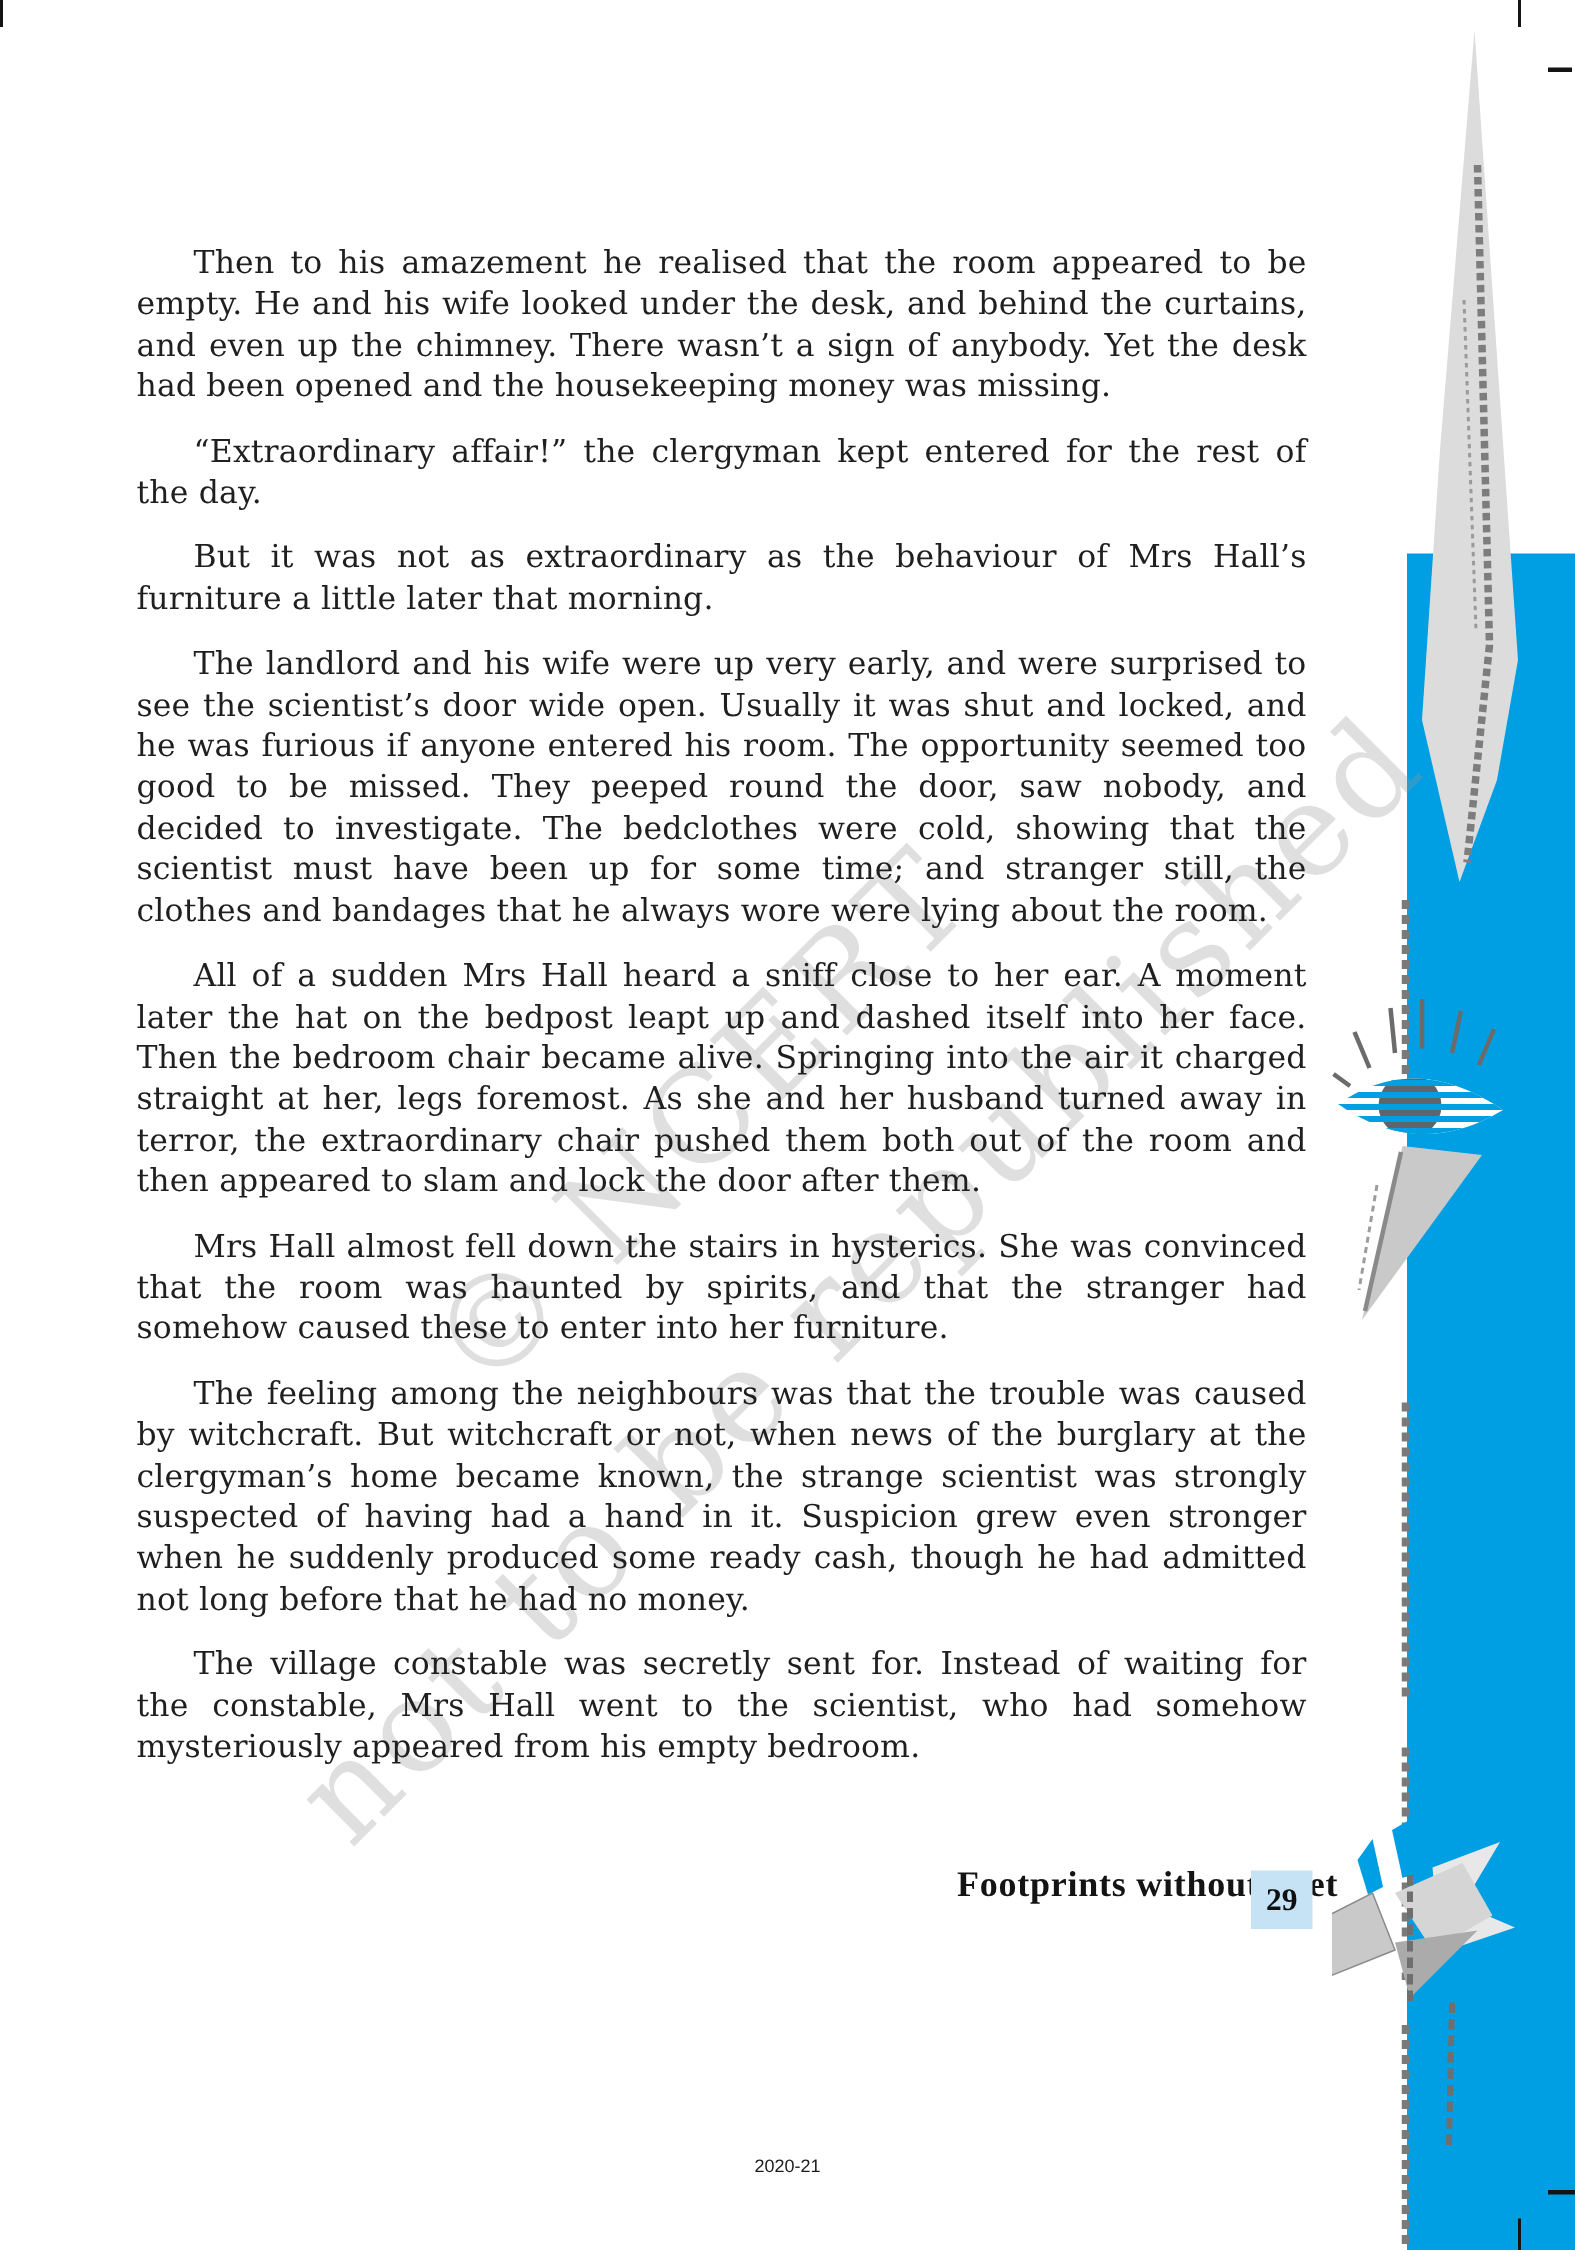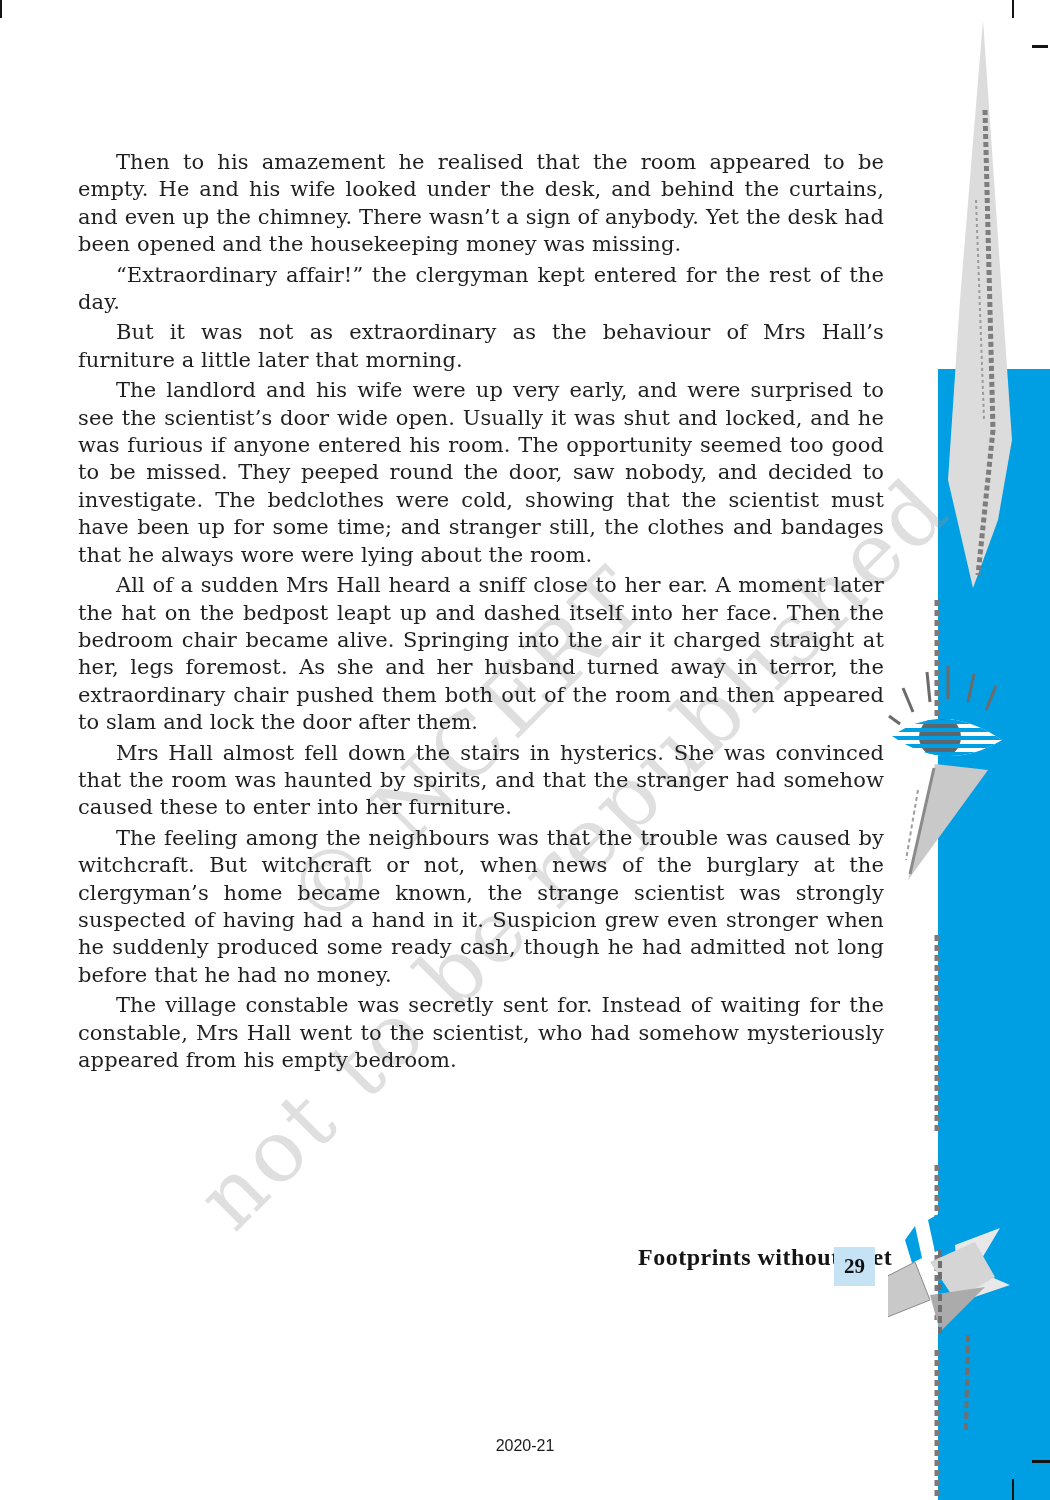--- a/index.html
+++ b/index.html
@@ -10,21 +10,21 @@
     overflow:hidden;
     font-family:"DejaVu Serif", serif;
   }
   
   .text-block{
     position:absolute;
     left:75px;top:146px;width:812px;
     z-index:2;
   }
   .text-block p{
-    margin:3px;
+    margin:16px;
     text-indent:38px;
     font-size:21px;
     line-height:27.4px;
     text-align:justify;
     color:#1f1f1f;
     letter-spacing:.1px;
   }
   
   .watermark{
     position:absolute;left:0;top:0;width:1050px;height:1500px;
@@ -61,21 +61,21 @@
     display:flex;align-items:center;justify-content:center;
     font-family:cursive;
     font-weight:700;
     font-size:21px;color:#101010;
     z-index:3;
   }
   .edition-year{
     position:absolute;left:0;top:1437px;width:1050px;
     text-align:center;
     font-family:"Liberation Sans", sans-serif;
-    font-size:16px;color:#1c1c1c;
+    font-size:12px;color:#1c1c1c;
     z-index:3;
   }
   
   .crop{position:absolute;background:#141414;z-index:4;}
   .crop.tl{left:0;top:0;width:2px;height:18px;}
   .crop.trv{left:1012px;top:0;width:2px;height:18px;}
   .crop.trh{left:1032px;top:45px;width:16px;height:3px;}
   .crop.brh{left:1032px;top:1460px;width:18px;height:3px;}
   .crop.brv{left:1012px;top:1479px;width:2px;height:21px;}
 </style>

